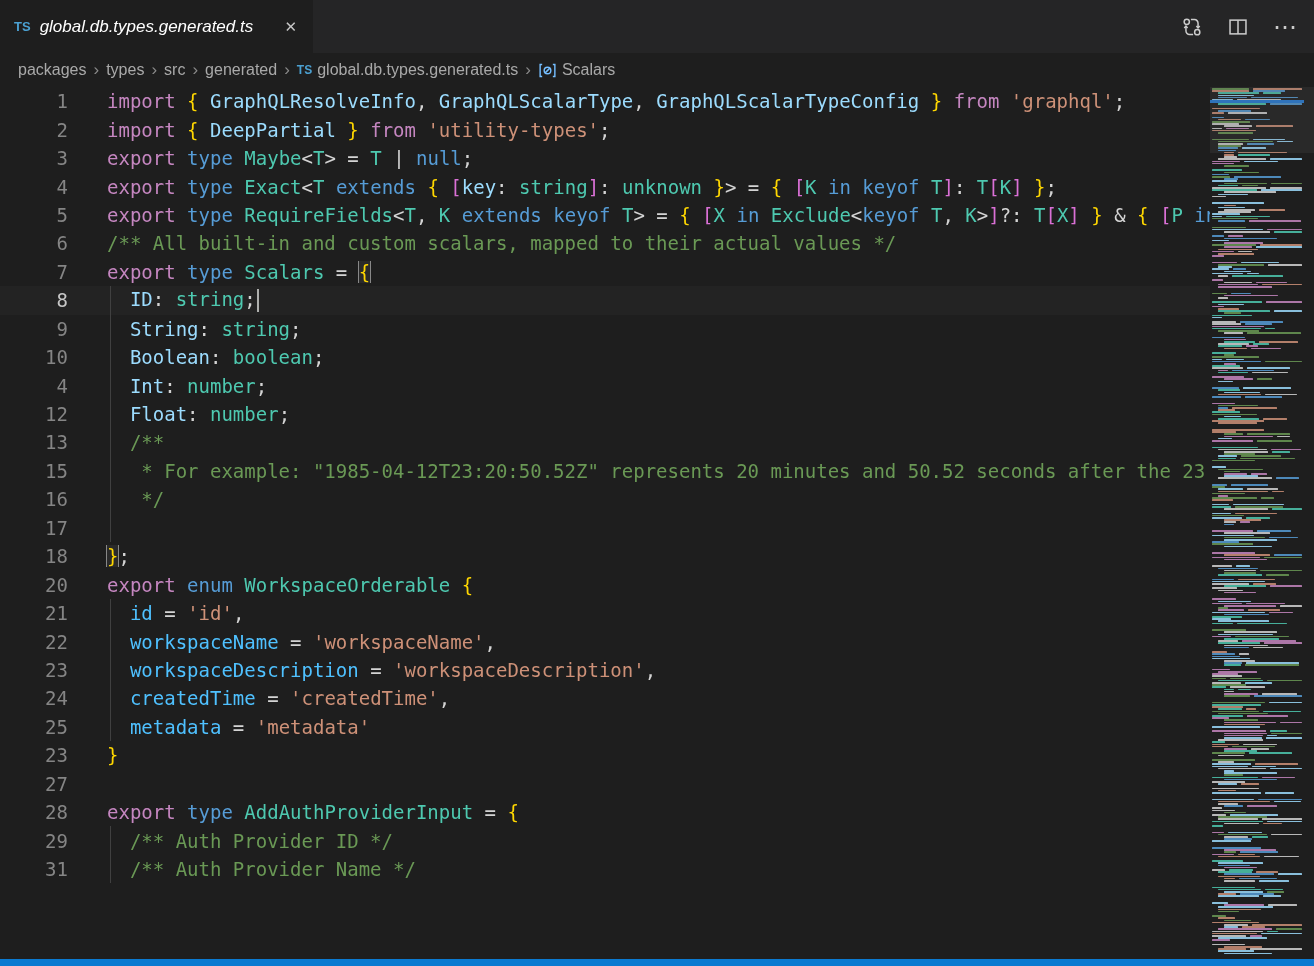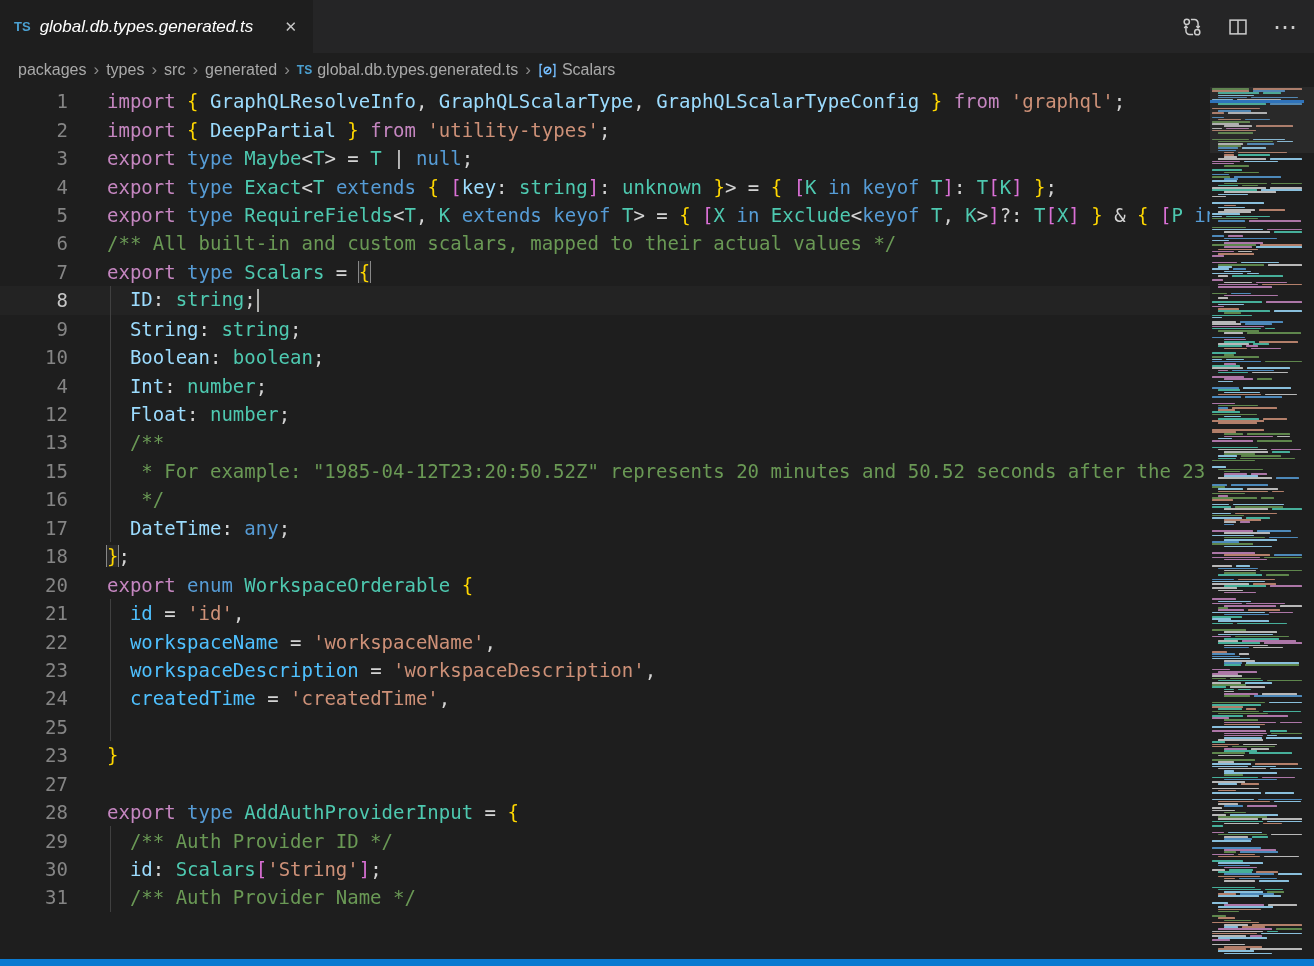--- a/index.html
+++ b/index.html
@@ -124,33 +124,32 @@
       <div class="line"><div class="gutter">6</div><div class="code"><span class="tk-com">/** All built-in and custom scalars, mapped to their actual values */</span></div></div>
       <div class="line"><div class="gutter">7</div><div class="code"><span class="tk-kw">export</span><span class="tk-pun"> </span><span class="tk-ctrl">type</span><span class="tk-pun"> </span><span class="tk-type">Scalars</span><span class="tk-pun"> </span><span class="tk-op">=</span><span class="tk-pun"> </span><span class="tk-b1 bracket-match">{</span></div></div>
       <div class="line current"><div class="gutter">8</div><div class="guide"></div><div class="code"><span class="tk-pun">  </span><span class="tk-var">ID</span><span class="tk-pun">: </span><span class="tk-type">string</span><span class="tk-pun">;</span><span class="cursor"></span></div></div>
       <div class="line"><div class="gutter">9</div><div class="guide"></div><div class="code"><span class="tk-pun">  </span><span class="tk-var">String</span><span class="tk-pun">: </span><span class="tk-type">string</span><span class="tk-pun">;</span></div></div>
       <div class="line"><div class="gutter">10</div><div class="guide"></div><div class="code"><span class="tk-pun">  </span><span class="tk-var">Boolean</span><span class="tk-pun">: </span><span class="tk-type">boolean</span><span class="tk-pun">;</span></div></div>
       <div class="line"><div class="gutter">4</div><div class="guide"></div><div class="code"><span class="tk-pun">  </span><span class="tk-var">Int</span><span class="tk-pun">: </span><span class="tk-type">number</span><span class="tk-pun">;</span></div></div>
       <div class="line"><div class="gutter">12</div><div class="guide"></div><div class="code"><span class="tk-pun">  </span><span class="tk-var">Float</span><span class="tk-pun">: </span><span class="tk-type">number</span><span class="tk-pun">;</span></div></div>
       <div class="line"><div class="gutter">13</div><div class="guide"></div><div class="code"><span class="tk-com">  /**</span></div></div>
       <div class="line"><div class="gutter">15</div><div class="guide"></div><div class="code"><span class="tk-com">   * For example: "1985-04-12T23:20:50.52Z" represents 20 minutes and 50.52 seconds after the 23</span></div></div>
       <div class="line"><div class="gutter">16</div><div class="guide"></div><div class="code"><span class="tk-com">   */</span></div></div>
-      <div class="line"><div class="gutter">17</div><div class="guide"></div><div class="code"><span class="tk-pun">  </span><span class="tk-var">DateTime</span><span class="tk-pun">: </span><span class="tk-ctrl">any</span><span class="tk-pun">;</span></div></div>
+      <div class="line"><div class="gutter">17</div><div class="guide"></div></div>
       <div class="line"><div class="gutter">18</div><div class="code"><span class="tk-b1 bracket-match">}</span><span class="tk-pun">;</span></div></div>
       <div class="line"><div class="gutter">20</div><div class="code"><span class="tk-kw">export</span><span class="tk-pun"> </span><span class="tk-ctrl">enum</span><span class="tk-pun"> </span><span class="tk-type">WorkspaceOrderable</span><span class="tk-pun"> </span><span class="tk-b1">{</span></div></div>
       <div class="line"><div class="gutter">21</div><div class="guide"></div><div class="code"><span class="tk-pun">  </span><span class="tk-enum">id</span><span class="tk-pun"> </span><span class="tk-op">=</span><span class="tk-pun"> </span><span class="tk-str">'id'</span><span class="tk-pun">,</span></div></div>
       <div class="line"><div class="gutter">22</div><div class="guide"></div><div class="code"><span class="tk-pun">  </span><span class="tk-enum">workspaceName</span><span class="tk-pun"> </span><span class="tk-op">=</span><span class="tk-pun"> </span><span class="tk-str">'workspaceName'</span><span class="tk-pun">,</span></div></div>
       <div class="line"><div class="gutter">23</div><div class="guide"></div><div class="code"><span class="tk-pun">  </span><span class="tk-enum">workspaceDescription</span><span class="tk-pun"> </span><span class="tk-op">=</span><span class="tk-pun"> </span><span class="tk-str">'workspaceDescription'</span><span class="tk-pun">,</span></div></div>
       <div class="line"><div class="gutter">24</div><div class="guide"></div><div class="code"><span class="tk-pun">  </span><span class="tk-enum">createdTime</span><span class="tk-pun"> </span><span class="tk-op">=</span><span class="tk-pun"> </span><span class="tk-str">'createdTime'</span><span class="tk-pun">,</span></div></div>
-      <div class="line"><div class="gutter">25</div><div class="guide"></div></div>
+      <div class="line"><div class="gutter">25</div><div class="guide"></div><div class="code"><span class="tk-pun">  </span><span class="tk-enum">metadata</span><span class="tk-pun"> </span><span class="tk-op">=</span><span class="tk-pun"> </span><span class="tk-str">'metadata'</span></div></div>
       <div class="line"><div class="gutter">23</div><div class="code"><span class="tk-b1">}</span></div></div>
       <div class="line"><div class="gutter">27</div><div class="code"></div></div>
       <div class="line"><div class="gutter">28</div><div class="code"><span class="tk-kw">export</span><span class="tk-pun"> </span><span class="tk-ctrl">type</span><span class="tk-pun"> </span><span class="tk-type">AddAuthProviderInput</span><span class="tk-pun"> </span><span class="tk-op">=</span><span class="tk-pun"> </span><span class="tk-b1">{</span></div></div>
       <div class="line"><div class="gutter">29</div><div class="guide"></div><div class="code"><span class="tk-com">  /** Auth Provider ID */</span></div></div>
-      <div class="line"><div class="gutter">30</div><div class="guide"></div><div class="code"><span class="tk-pun">  </span><span class="tk-var">id</span><span class="tk-pun">: </span><span class="tk-type">Scalars</span><span class="tk-b2">[</span><span class="tk-str">'String'</span><span class="tk-b2">]</span><span class="tk-pun">;</span></div></div>
       <div class="line"><div class="gutter">31</div><div class="guide"></div><div class="code"><span class="tk-com">  /** Auth Provider Name */</span></div></div>
     </div>
   <div class="minimap">
     <div class="mm-content">
         <div class="mm-bar" style="top: 1px; left: 0px; width: 37px; background: rgb(106, 153, 85); opacity: 0.85;"></div>
         <div class="mm-bar" style="top: 1px; left: 41px; width: 49px; background: rgb(206, 145, 120); opacity: 0.85;"></div>
         <div class="mm-bar" style="top: 3.2px; left: 0px; width: 37px; background: rgb(206, 145, 120); opacity: 0.85;"></div>
         <div class="mm-bar" style="top: 3.2px; left: 41px; width: 32px; background: rgb(86, 156, 214); opacity: 0.85;"></div>
         <div class="mm-bar" style="top: 5.4px; left: 6px; width: 41px; background: rgb(78, 201, 176); opacity: 0.85;"></div>
         <div class="mm-bar" style="top: 5.4px; left: 51px; width: 18px; background: rgb(78, 201, 176); opacity: 0.85;"></div>

